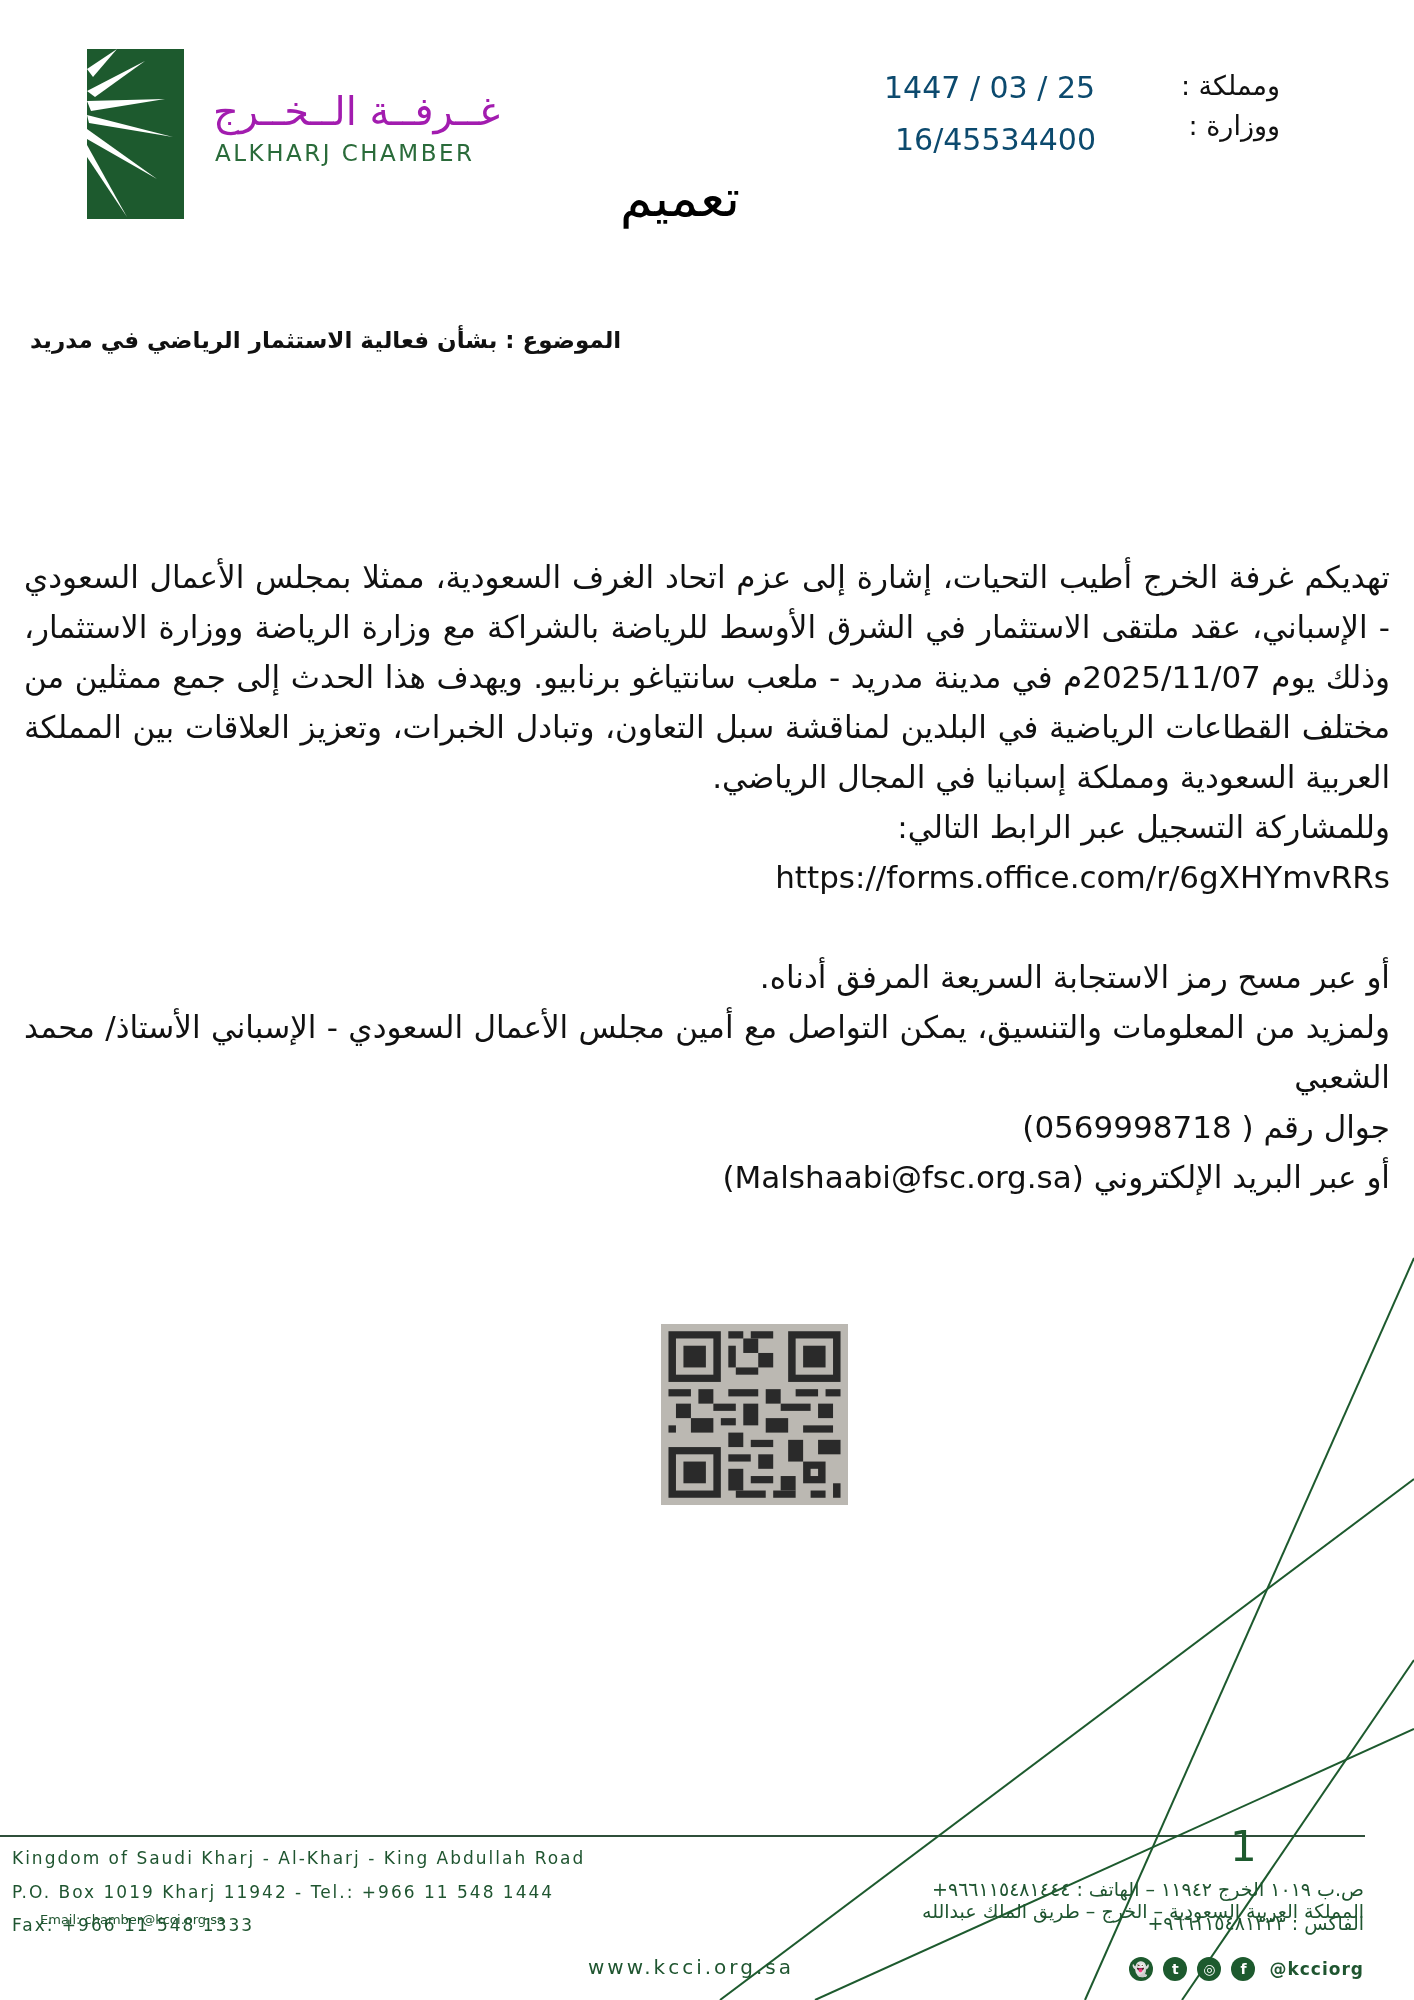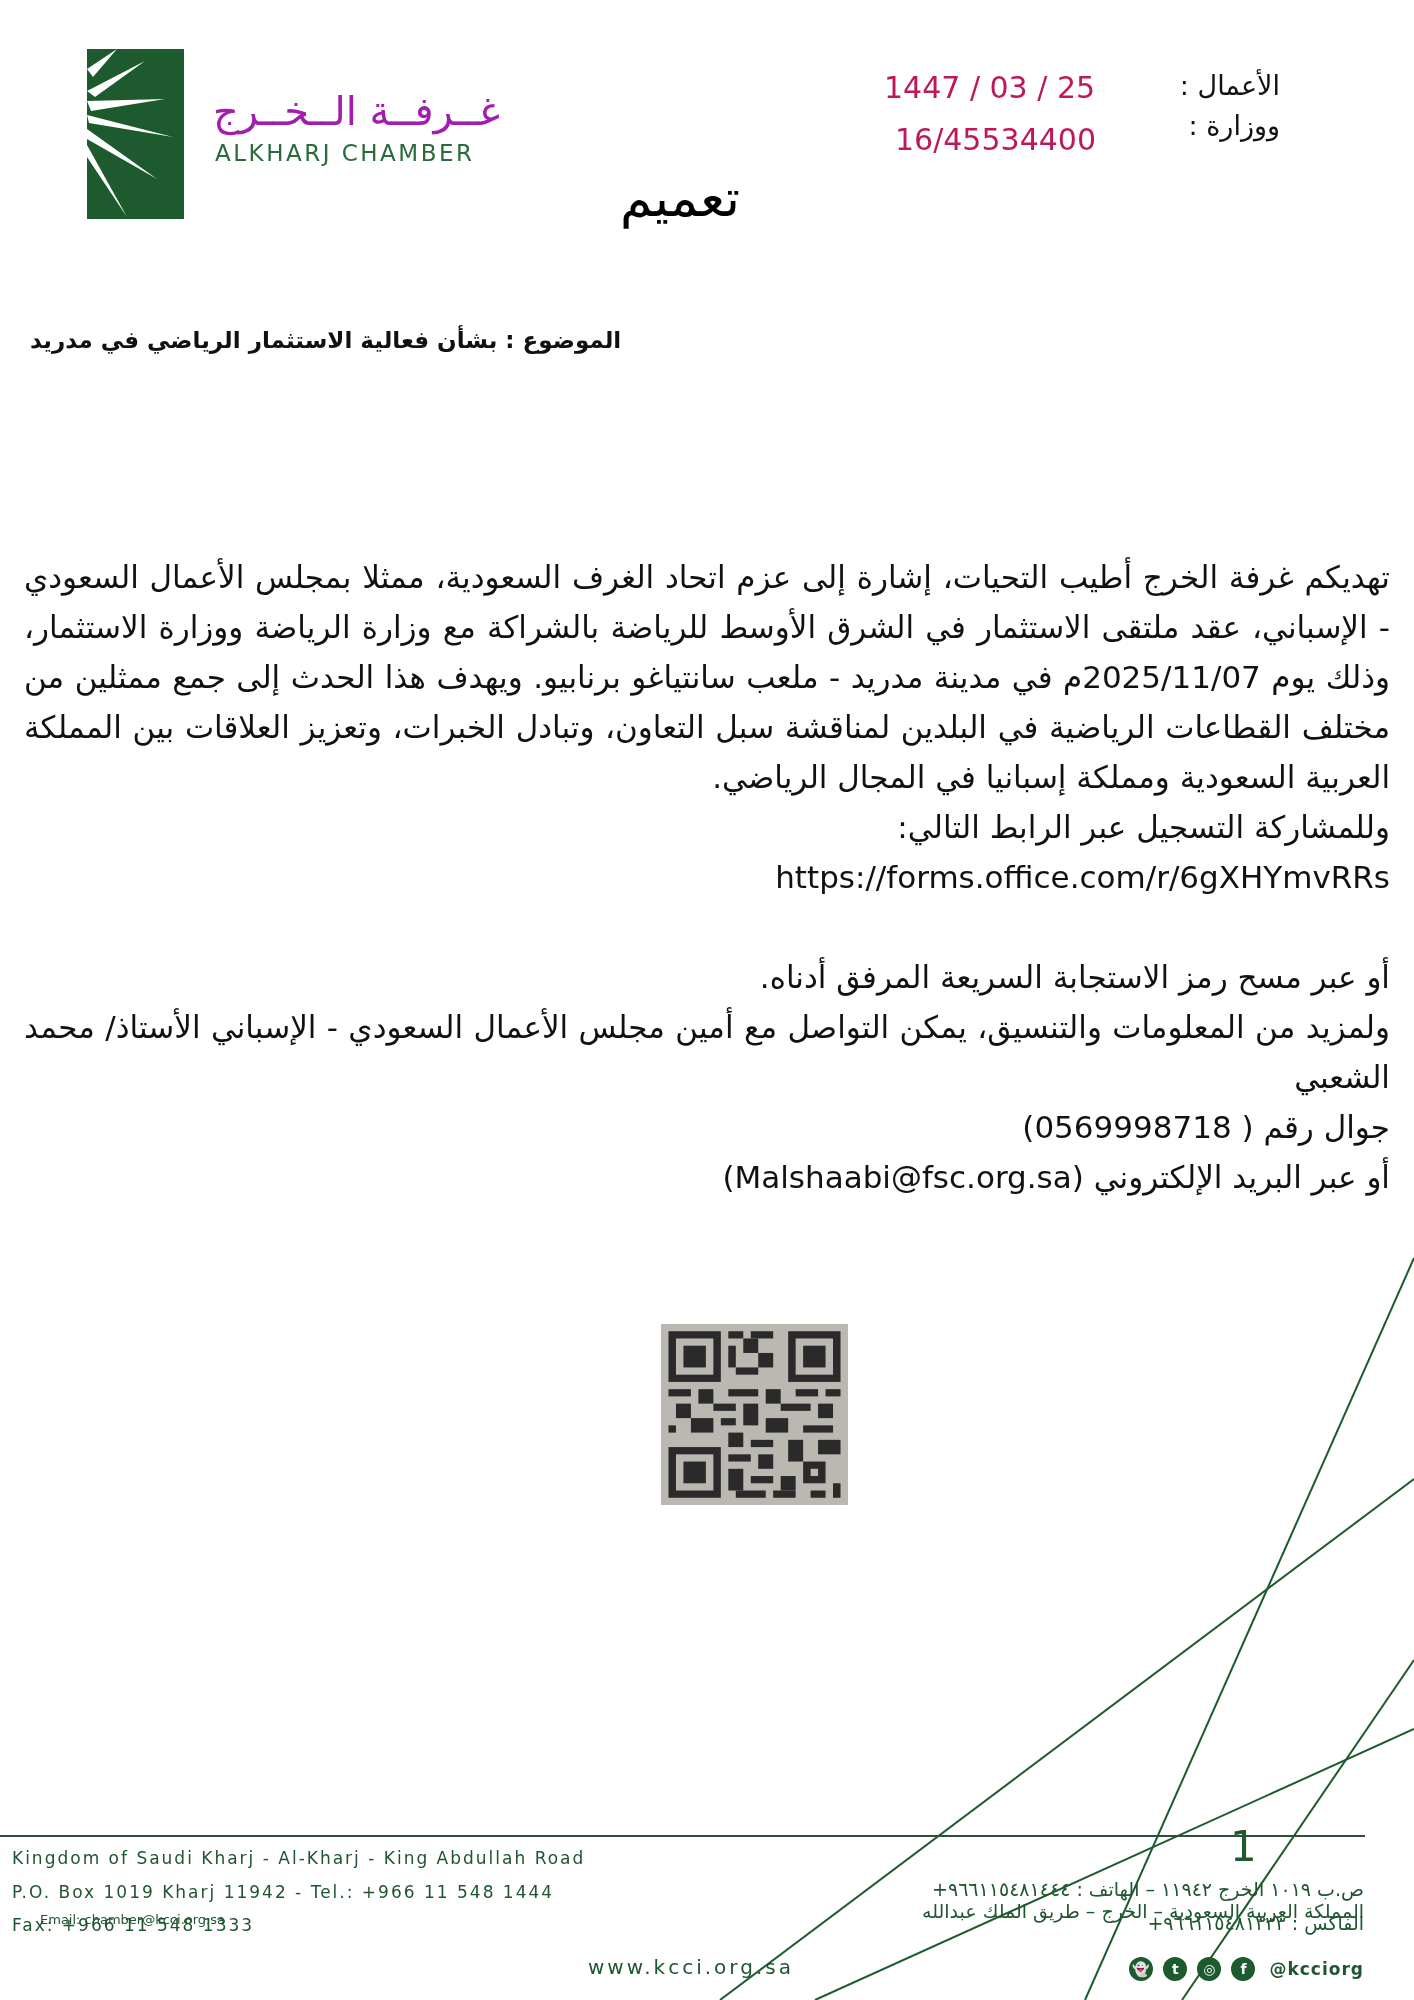--- a/index.html
+++ b/index.html
@@ -6,21 +6,21 @@
   body { width:1414px; height:2000px; position:relative; overflow:hidden; font-family:"DejaVu Sans", sans-serif; color:#111; }
   .abs { position:absolute; }
 
   
   .logo-box { left:87px; top:49px; width:97px; height:170px; background:#1d5a2e; overflow:hidden; }
   .logo-ar { left:213px; top:88px; font-size:40px; color:#a21caf; direction:rtl; letter-spacing:2px; font-family:"DejaVu Sans", sans-serif; }
   .logo-en { left:215px; top:140px; font-size:23px; color:#2a6b3a; letter-spacing:2.5px; font-family:"DejaVu Sans", sans-serif; }
 
   
   .meta-label { right:134px; font-size:27px; direction:rtl; color:#111; }
-  .meta-value { font-size:30px; color:#be185d; }
+  .meta-value { font-size:30px; color:#0c4a6e; }
 
   .title { left:620px; top:168px; font-size:52px; direction:rtl; color:#000; }
 
   .subject { left:30px; top:327px; font-size:23px; font-weight:bold; direction:rtl; color:#111; }
 
   .body { left:24px; top:552px; width:1366px; direction:rtl; text-align:justify; font-size:31px; line-height:50px; color:#111; }
   .body p { margin:0; }
   .body .spacer { height:50px; }
   .body .ltr { direction:ltr; unicode-bidi:embed; }
 
@@ -47,21 +47,21 @@
     <path d="M0 52 L78 50 L4 62 Z" fill="#fff"></path>
     <path d="M0 66 L86 88 L2 74 Z" fill="#fff"></path>
     <path d="M0 80 L70 130 L0 90 Z" fill="#fff"></path>
     <path d="M0 96 L40 168 L0 108 Z" fill="#fff"></path>
     <path d="M0 20 L30 0 L6 28 Z" fill="#fff"></path>
   </svg>
 </div>
 <div class="abs logo-ar">غــرفــة الــخــرج</div>
 <div class="abs logo-en">ALKHARJ CHAMBER</div>
 
-<div class="abs meta-label" style="top:70px;">الأعمال :</div>
+<div class="abs meta-label" style="top:70px;">ومملكة :</div>
 <div class="abs meta-value" style="left:884px; top:70px;">1447 / 03 / 25</div>
 <div class="abs meta-label" style="top:110px;">ووزارة  :</div>
 <div class="abs meta-value" style="left:895px; top:122px;">16/45534400</div>
 
 <div class="abs title">تعميم</div>
 
 <div class="abs subject">الموضوع : بشأن فعالية الاستثمار الرياضي في مدريد</div>
 
 <div class="abs body">
   <p>تهديكم غرفة الخرج أطيب التحيات، إشارة إلى عزم اتحاد الغرف السعودية، ممثلا بمجلس الأعمال السعودي - الإسباني، عقد ملتقى الاستثمار في الشرق الأوسط للرياضة بالشراكة مع وزارة الرياضة ووزارة الاستثمار، وذلك يوم 2025/11/07م في مدينة مدريد - ملعب سانتياغو برنابيو. ويهدف هذا الحدث إلى جمع ممثلين من مختلف القطاعات الرياضية في البلدين لمناقشة سبل التعاون، وتبادل الخبرات، وتعزيز العلاقات بين المملكة العربية السعودية ومملكة إسبانيا في المجال الرياضي.</p>

